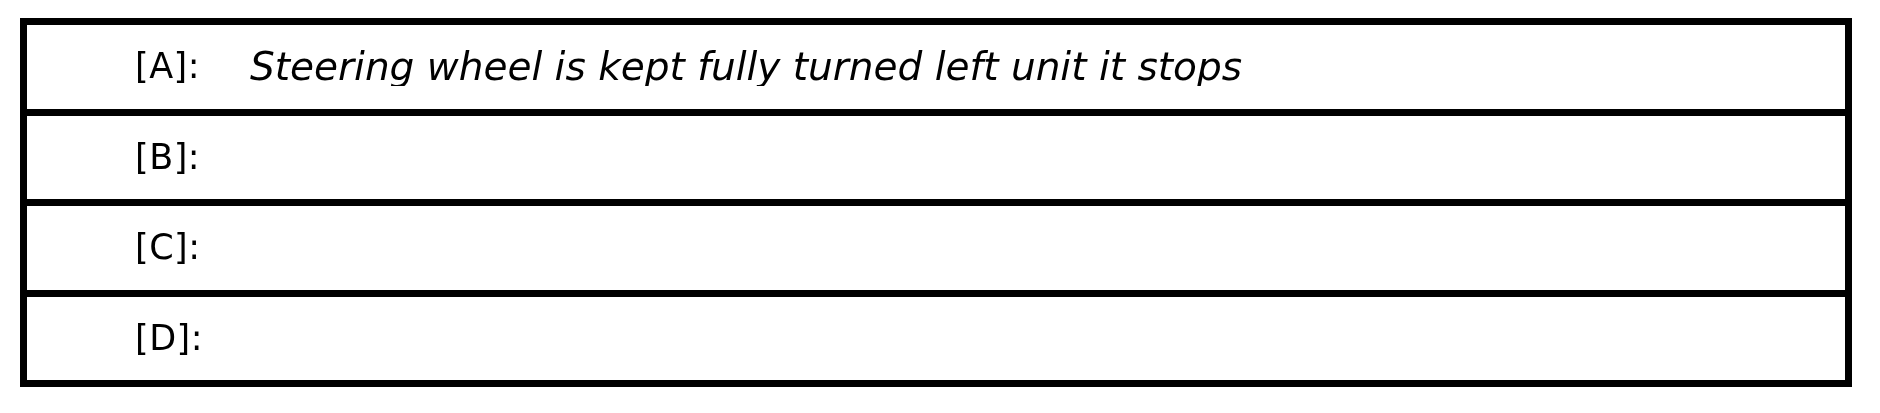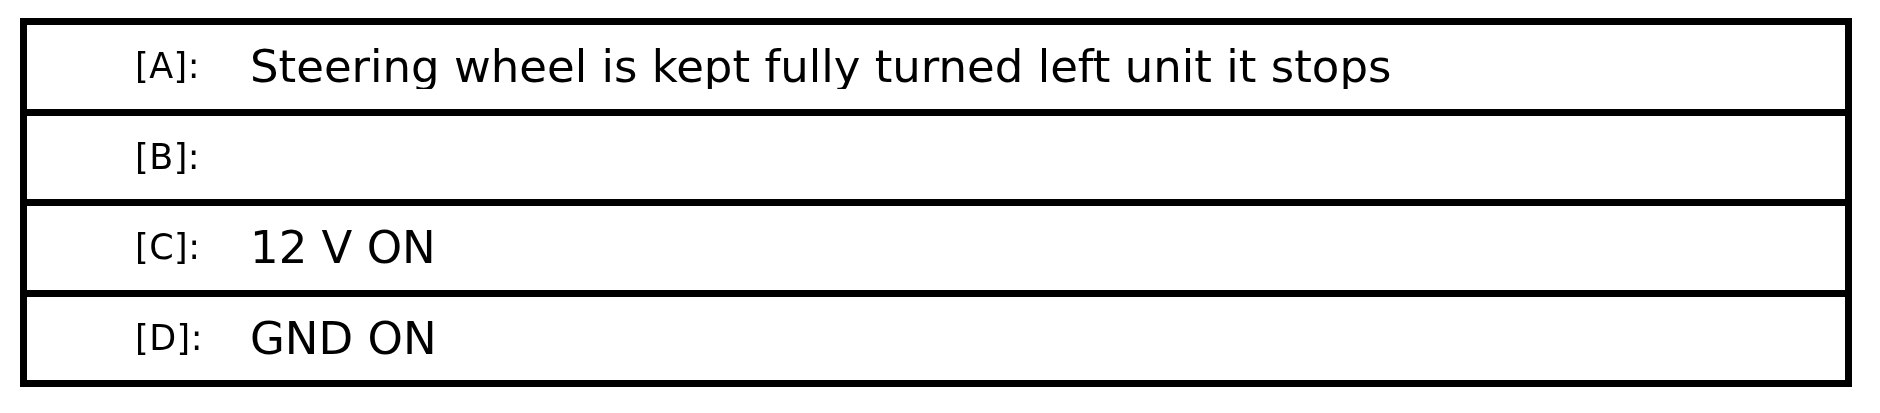--- a/index.html
+++ b/index.html
@@ -48,43 +48,42 @@
     color: #000000;
     font-size: 35px;
     line-height: 1;
     letter-spacing: 0.5px;
     white-space: nowrap;
   }
 
   .row-text {
     flex: 1 1 auto;
     color: #000000;
-    font-size: 45px;
+    font-size: 39px;
     line-height: 1;
     white-space: nowrap;
     overflow: hidden;
+    font-style: italic;
   }
 </style>
 </head>
 <body>
 
 <div class="legend-frame">
 
   <div class="legend-row">
     <span class="row-key">[A]:</span>
     <span class="row-text">Steering wheel is kept fully turned left unit it stops</span>
   </div>
 
   <div class="legend-row">
     <span class="row-key">[B]:</span>
   </div>
 
   <div class="legend-row">
     <span class="row-key">[C]:</span>
-    <span class="row-text">12 V ON</span>
   </div>
 
   <div class="legend-row">
     <span class="row-key">[D]:</span>
-    <span class="row-text">GND ON</span>
   </div>
 
 </div>
 
 </body></html>

